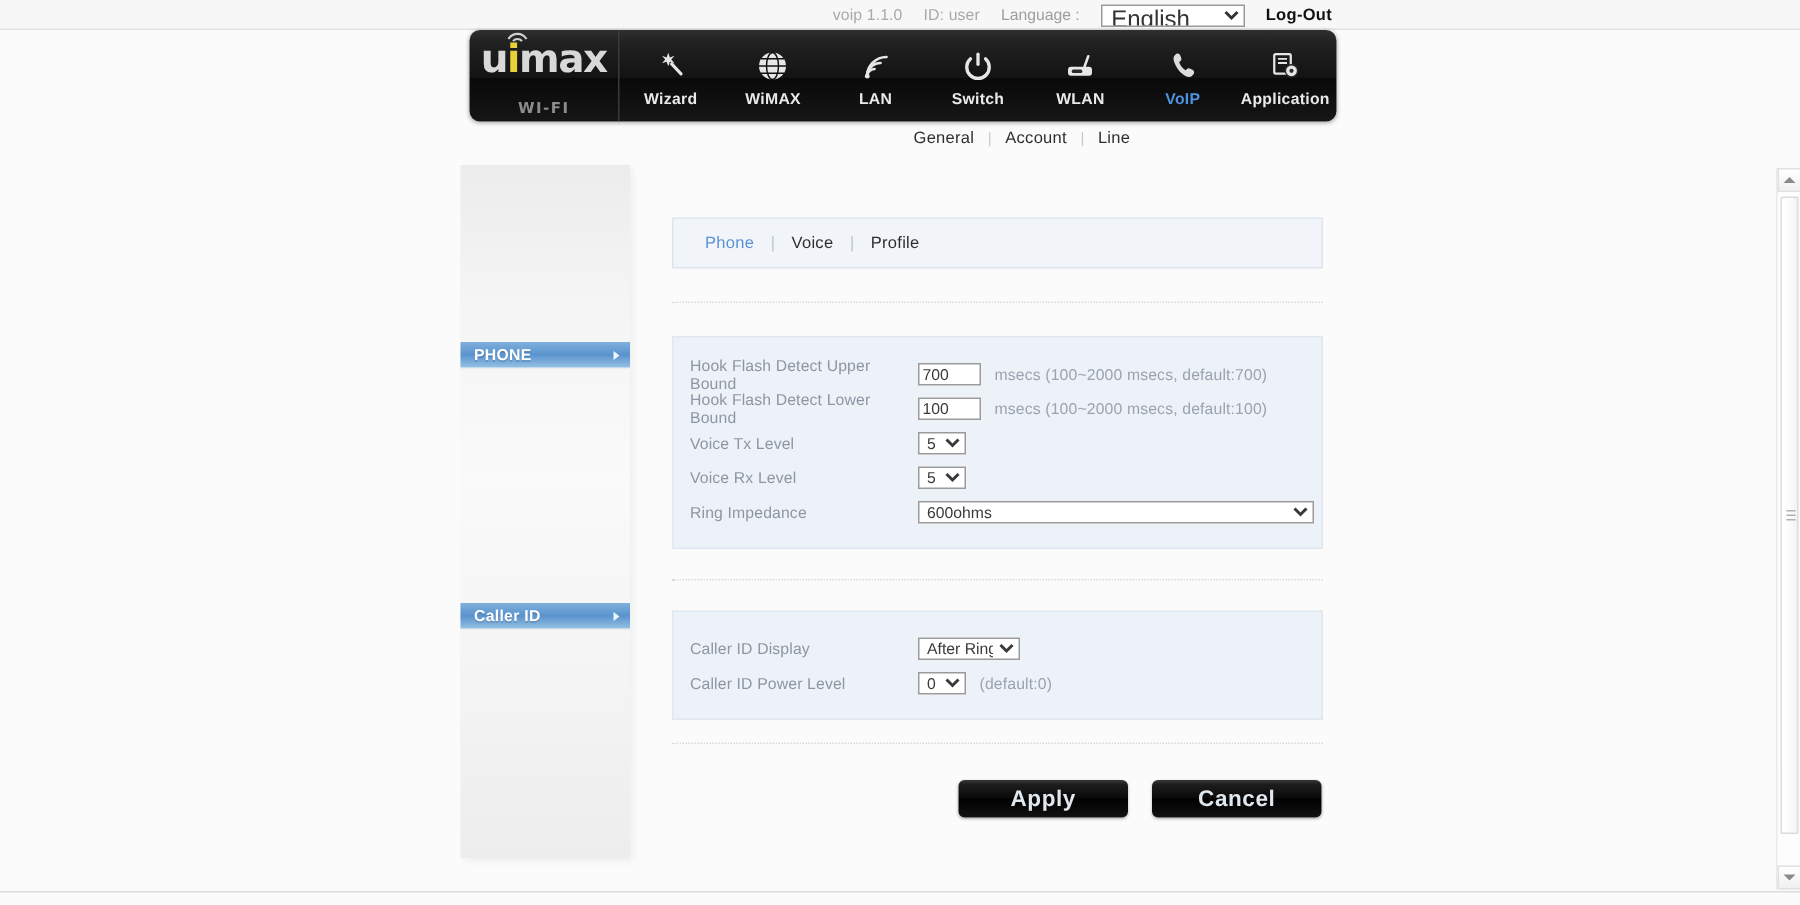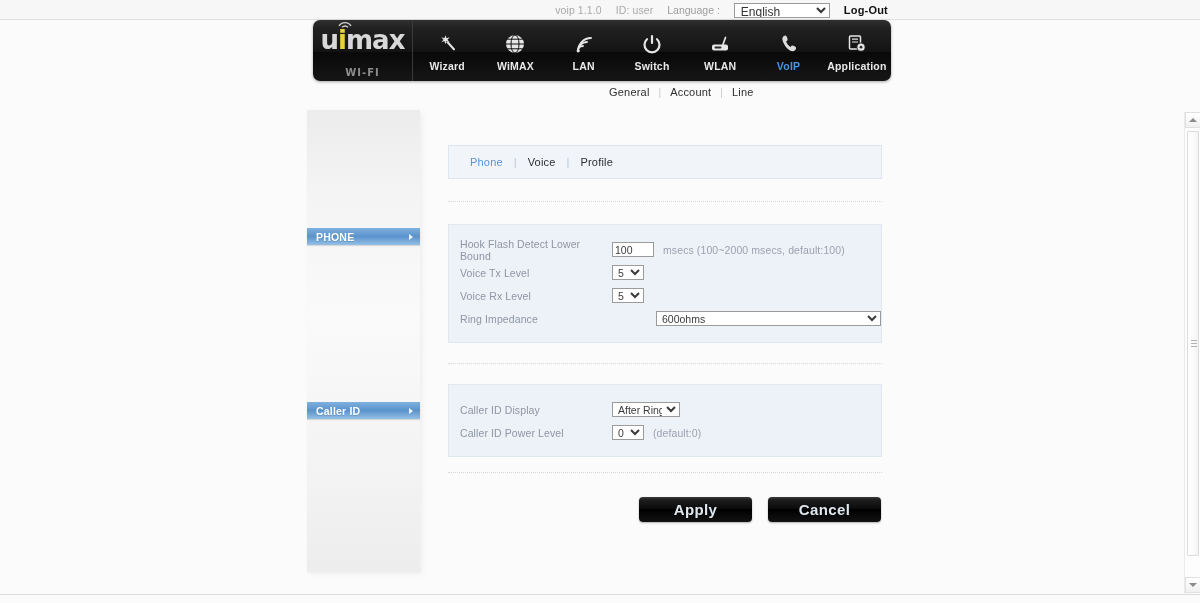--- a/index.html
+++ b/index.html
@@ -41,21 +41,21 @@
     font-size: 10.5px;
     color: #a9a9a9;
     letter-spacing: 0.1px;
   }
   .tb-label {
     font-size: 10.5px;
     color: #9e9e9e;
   }
   .tb-select {
     font-family: "Liberation Sans", sans-serif;
-    font-size: 12px;
+    font-size: 16px;
     height: 15px;
     width: 96px;
     padding: 0 2px;
     border: 1px solid #9a9a9a;
     background: #ffffff;
     color: #333;
     line-height: 13px;
   }
   .tb-logout {
     font-size: 11px;
@@ -275,21 +275,21 @@
     font-family: "Liberation Sans", sans-serif;
     font-size: 10.5px;
     height: 15px;
     padding: 0 1px;
     border: 1px solid #9b9b9b;
     background: #ffffff;
     color: #3a3a3a;
     line-height: 13px;
   }
   .sel-num { width: 32px; }
-  .sel-wide { width: 264px; margin-left: 44px; }
+  .sel-wide { width: 264px; }
   .sel-type { width: 72px; }
   .sel-disp { width: 68px; }
 
   
   #buttons {
     display: flex;
     gap: 16px;
     justify-content: flex-end;
     padding-right: 1px;
   }
@@ -519,20 +519,25 @@
       <span class="tab-sep">|</span>
       <span class="tab">Profile</span>
     </div>
 
     <div class="sp-22"></div>
     <div class="divider"></div>
     <div class="sp-22"></div>
 
     <div class="panel">
 
+      <div class="frow">
+        <span class="fname">Hook Flash Detect Upper Bound</span>
+        <input class="finput" type="text" value="700" style="">
+        <span class="fhint">msecs (100~2000 msecs, default:700)</span>
+      </div>
 
       <div class="frow">
         <span class="fname">Hook Flash Detect Lower Bound</span>
         <input class="finput" type="text" value="100" style="">
         <span class="fhint">msecs (100~2000 msecs, default:100)</span>
       </div>
 
       <div class="frow">
         <span class="fname">Voice Tx Level</span>
         <select class="fselect sel-num">

